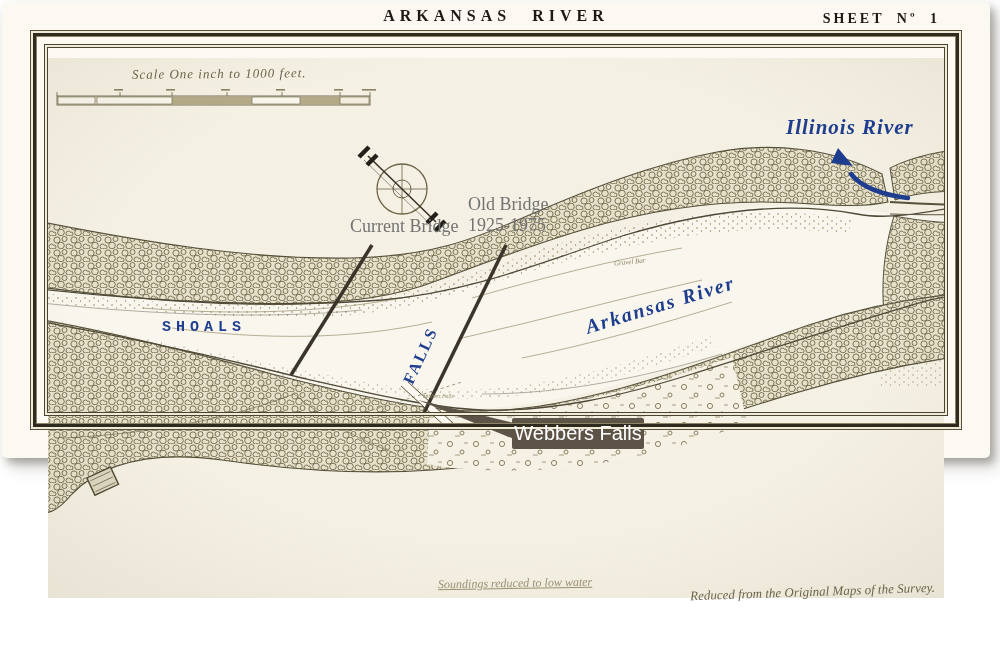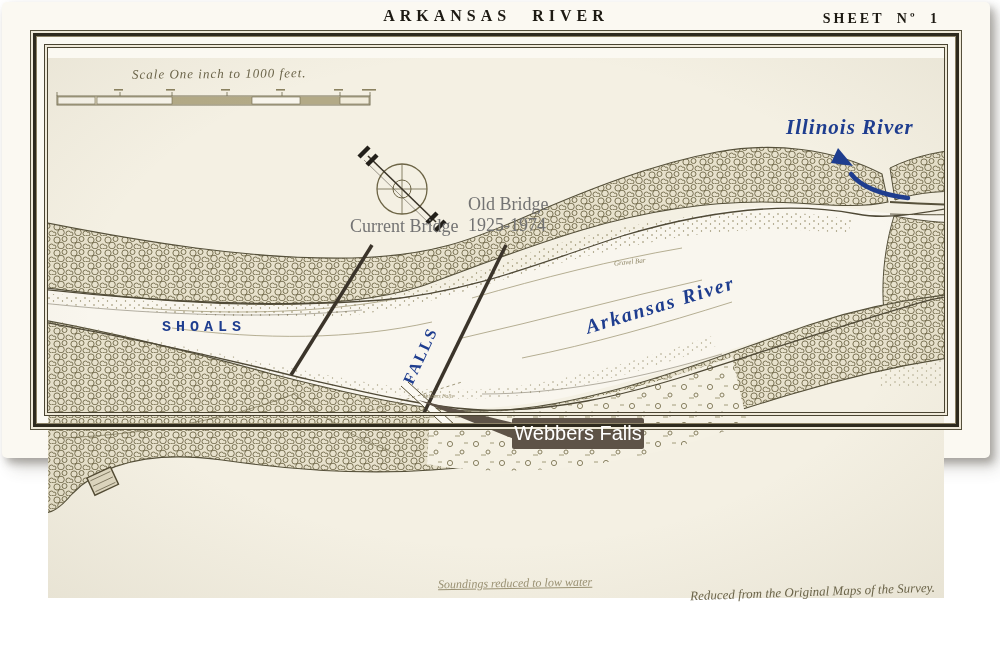--- a/index.html
+++ b/index.html
@@ -216,21 +216,21 @@
     <div class="frame-b"></div>
 
     <div class="map-title">ARKANSAS RIVER</div>
     <div class="sheet-no">SHEET Nº 1</div>
 
     <div class="script scale-caption">Scale One inch to 1000 feet.</div>
 
     <div class="anno anno-current">Current Bridge</div>
     <div class="anno anno-old">
       <div>Old Bridge</div>
-      <div>1925-1974</div>
+      <div>1925-1975</div>
     </div>
 
     <div class="blue lbl-shoals">SHOALS</div>
     <div class="blue lbl-falls">FALLS</div>
     <div class="blue lbl-ark">Arkansas River</div>
     <div class="blue lbl-ill">Illinois River</div>
 
     <div class="lbl-micro lbl-gravel">Gravel Bar</div>
     <div class="lbl-micro lbl-wfsmall">Webbers Falls</div>
 

